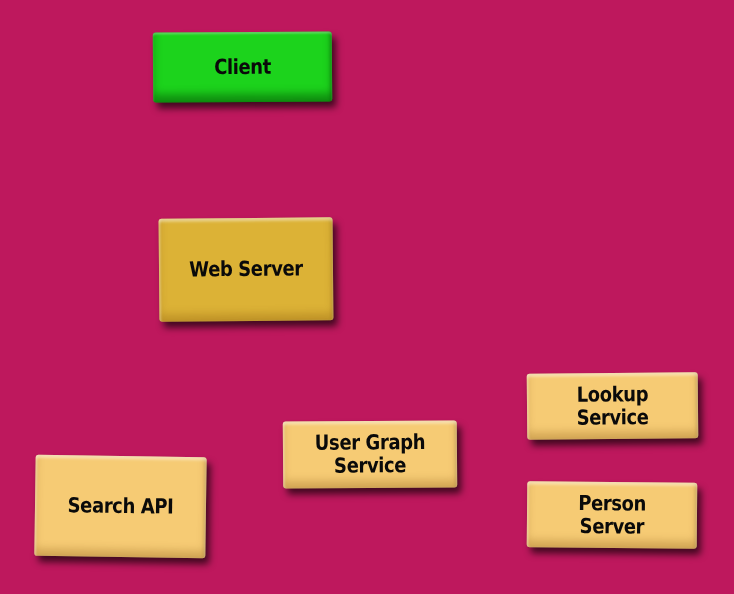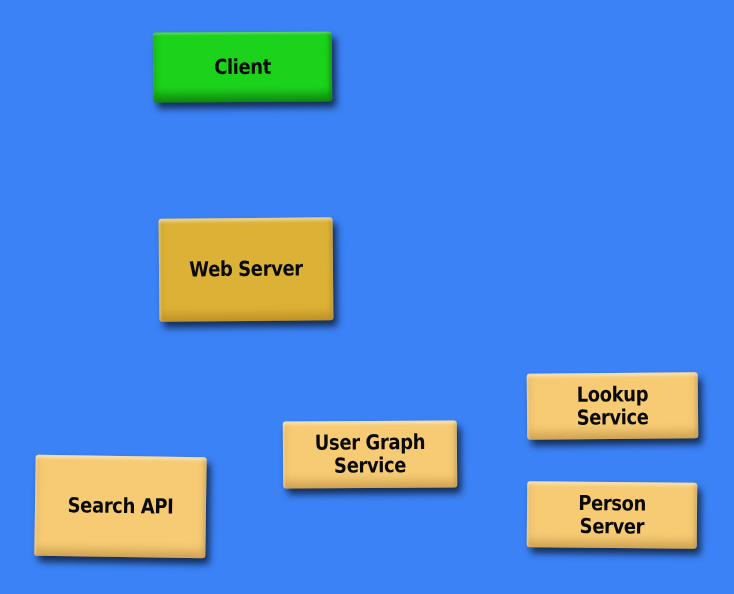--- a/index.html
+++ b/index.html
@@ -10,21 +10,21 @@
     width: 734px;
     height: 594px;
     background: #000000;
     overflow: hidden;
     font-family: "DejaVu Sans", sans-serif;
   }
   .stage {
     position: relative;
     width: 734px;
     height: 594px;
-    background: #3b82f6;
+    background: #be185d;
   }
   .node {
     position: absolute;
     display: flex;
     align-items: center;
     justify-content: center;
     text-align: center;
     color: #0a0a0a;
     border-radius: 3px;
     background: var(--fill, #f6cb74);

